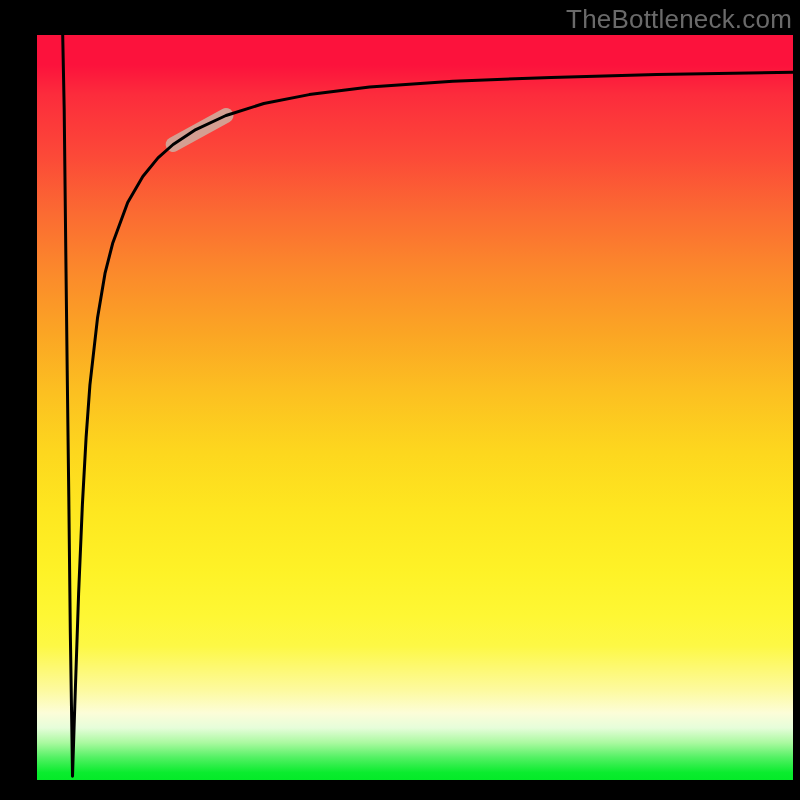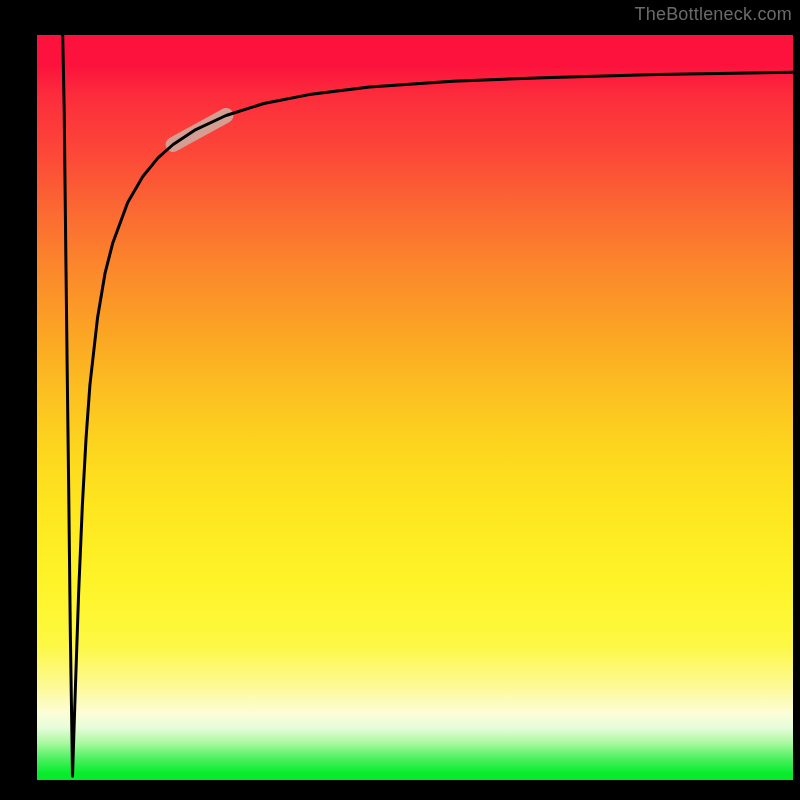--- a/index.html
+++ b/index.html
@@ -44,21 +44,21 @@
       #52f163 97%,
       #0aec2e 99%,
       #04ea28 100%
     );
   }
   .watermark {
     position: absolute;
     top: 4px;
     right: 8px;
     color: #6a6a6a;
-    font-size: 18px;
+    font-size: 26px;
     font-weight: 500;
     letter-spacing: 0.2px;
     user-select: none;
   }
   svg.curve {
     position: absolute;
     inset: 0;
     width: 800px;
     height: 800px;
     pointer-events: none;

